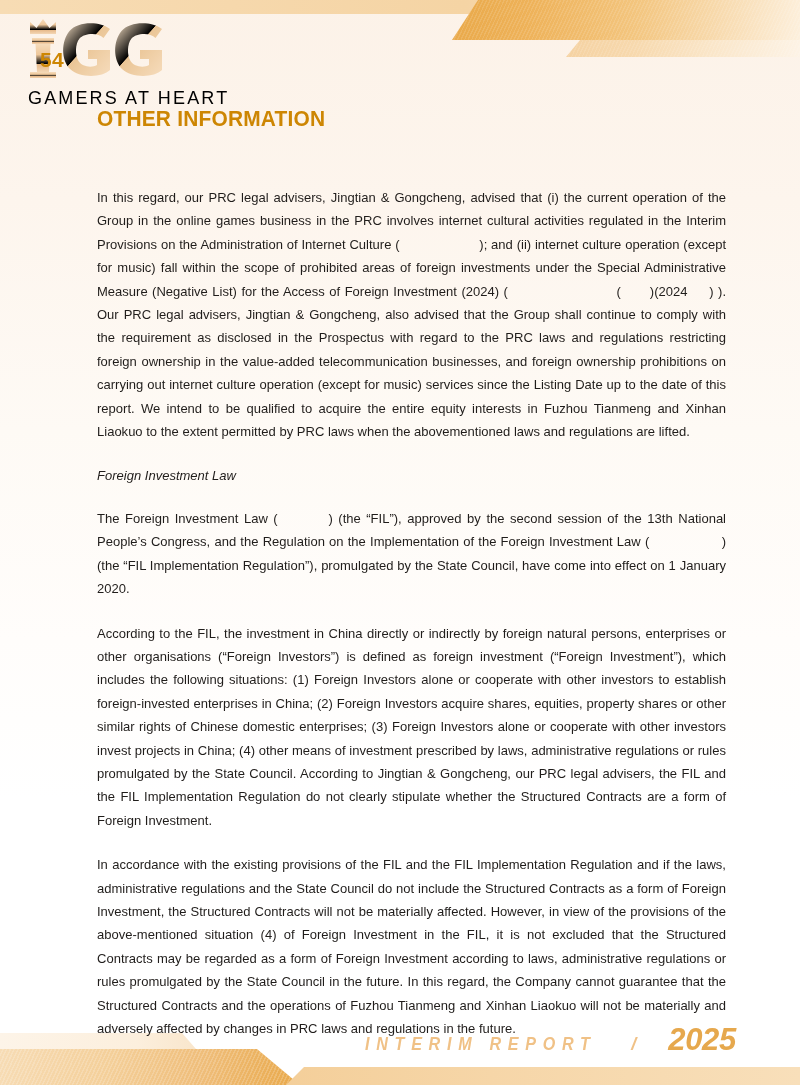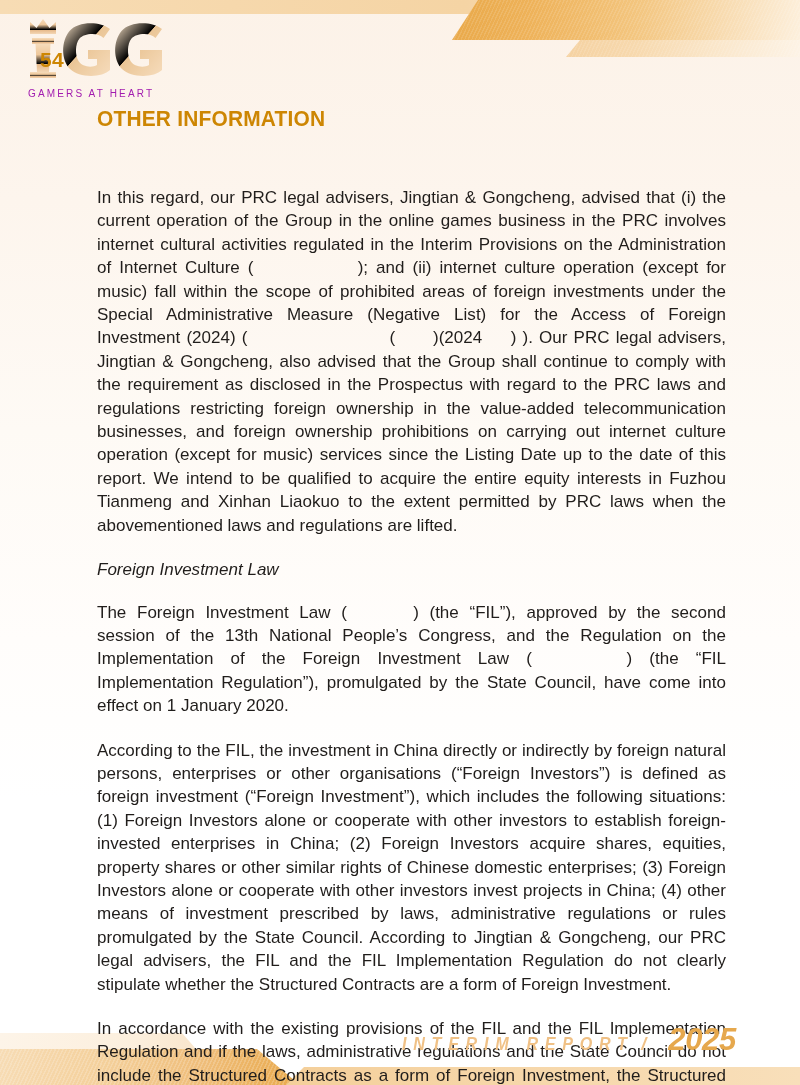--- a/index.html
+++ b/index.html
@@ -84,23 +84,23 @@
   .logo-block {
     position: absolute;
     left: 22px; top: 16px;
     width: 170px; height: 92px;
     z-index: 5;
   }
   .logo-mark { display: block; }
   .logo-tagline {
     position: absolute;
     left: 6px; top: 72px;
-    font-size: 10px;
+    font-size: 18px;
     letter-spacing: 2.15px;
-    color: #a21caf;
+    color: #000000;
     font-family: "Liberation Sans", sans-serif;
     white-space: nowrap;
   }
 
   
   .section-heading {
     position: absolute;
     left: 97px; top: 106px;
     font-size: 22.5px;
     font-weight: bold;
@@ -114,21 +114,21 @@
 
   
   .content {
     position: absolute;
     left: 97px;
     top: 186px;
     width: 629px;
     z-index: 5;
   }
   .para {
-    font-size: 17px;
+    font-size: 13px;
     line-height: 23.4px;
     color: #201d1b;
     text-align: justify;
     text-justify: inter-word;
     margin: 0 0 21px 0;
     letter-spacing: 0.01px;
   }
   .para:last-child { margin-bottom: 0; }
   .para.italic-head {
     font-style: italic;
@@ -189,20 +189,21 @@
     letter-spacing: 0.3px;
     z-index: 6;
   }
   .report-line {
     position: absolute;
     right: 64px; top: 1022px;
     display: flex;
     align-items: baseline;
     z-index: 6;
     white-space: nowrap;
+    gap: 27px;
   }
   .report-words {
     font-size: 17.5px;
     font-weight: bold;
     font-style: italic;
     letter-spacing: 7.3px;
     color: #f0c186;
     transform: scaleX(0.92);
     transform-origin: right baseline;
   }
@@ -212,21 +213,20 @@
     font-weight: bold;
     color: #f0c186;
     margin: 0 5px 0 -2px;
   }
   .report-year {
     font-size: 31px;
     font-weight: bold;
     font-style: italic;
     color: #e6a84d;
     letter-spacing: -0.3px;
-    margin-left: 17px;
   }
 </style>
 </head>
 <body>
 
 <div class="page-wash"></div>
 
 <div class="top-band"></div>
 <div class="top-chevron-main"></div>
 <div class="top-chevron-sub"></div>

